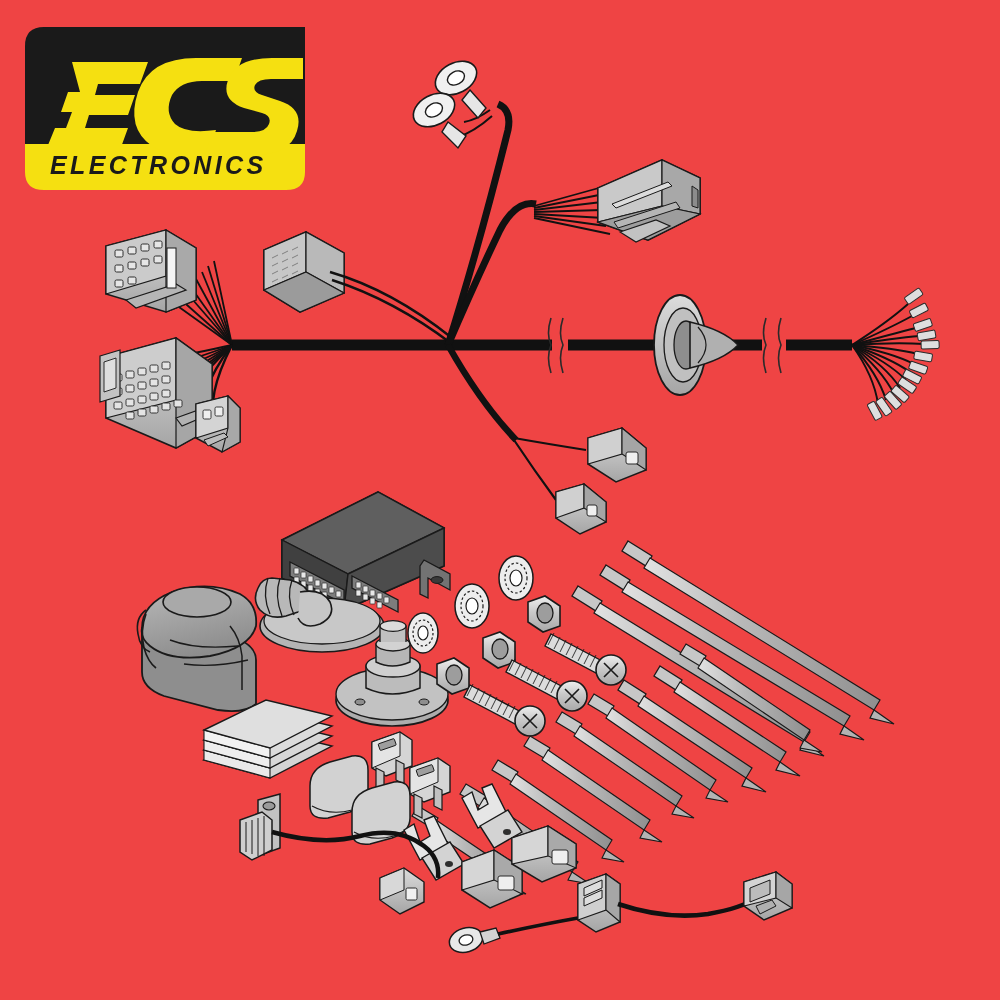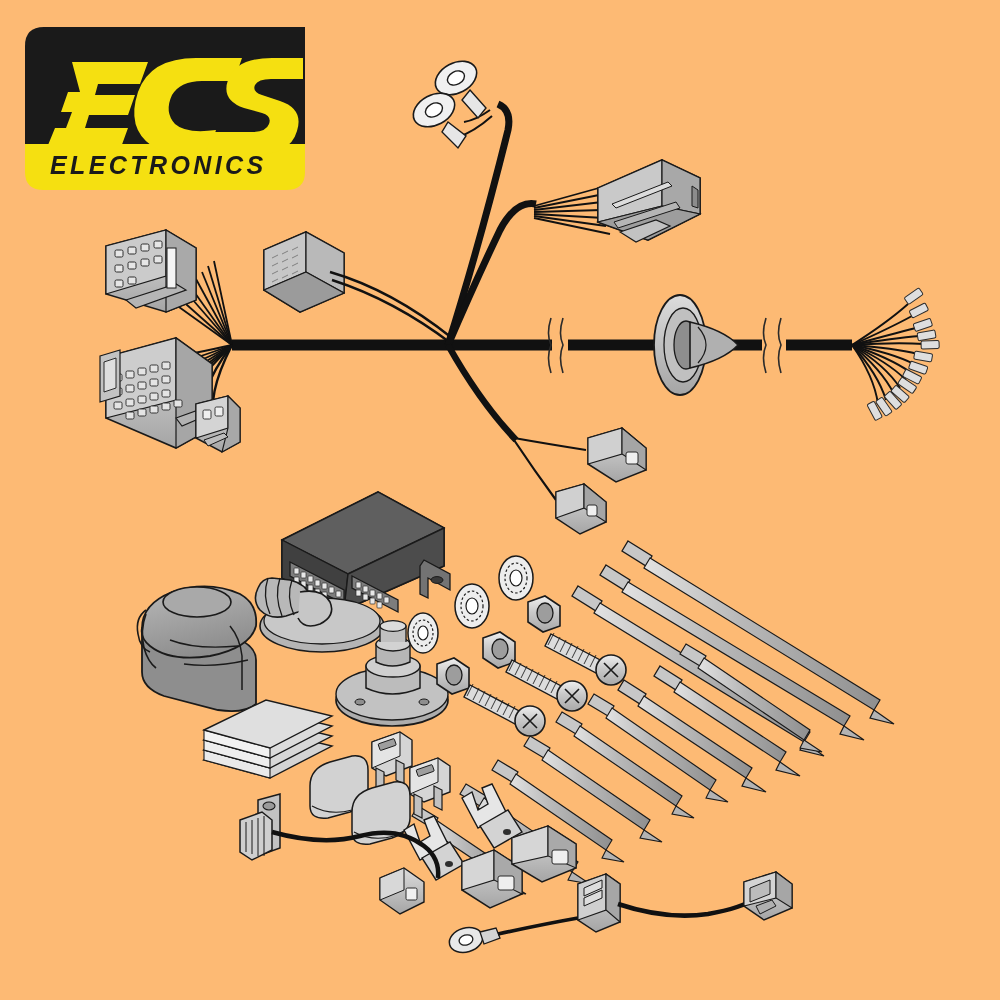--- a/index.html
+++ b/index.html
@@ -12,21 +12,21 @@
     width: 1000px;
     height: 1000px;
     font-family: "Liberation Sans", sans-serif;
     overflow: hidden;
     position: relative;
   }
   #stage {
     position: relative;
     width: 1000px;
     height: 1000px;
-    background: #fdba74;
+    background: #ef4444;
   }
   #art {
     position: absolute;
     top: 0;
     left: 0;
     width: 1000px;
     height: 1000px;
     display: block;
   }
   .brand-text {

